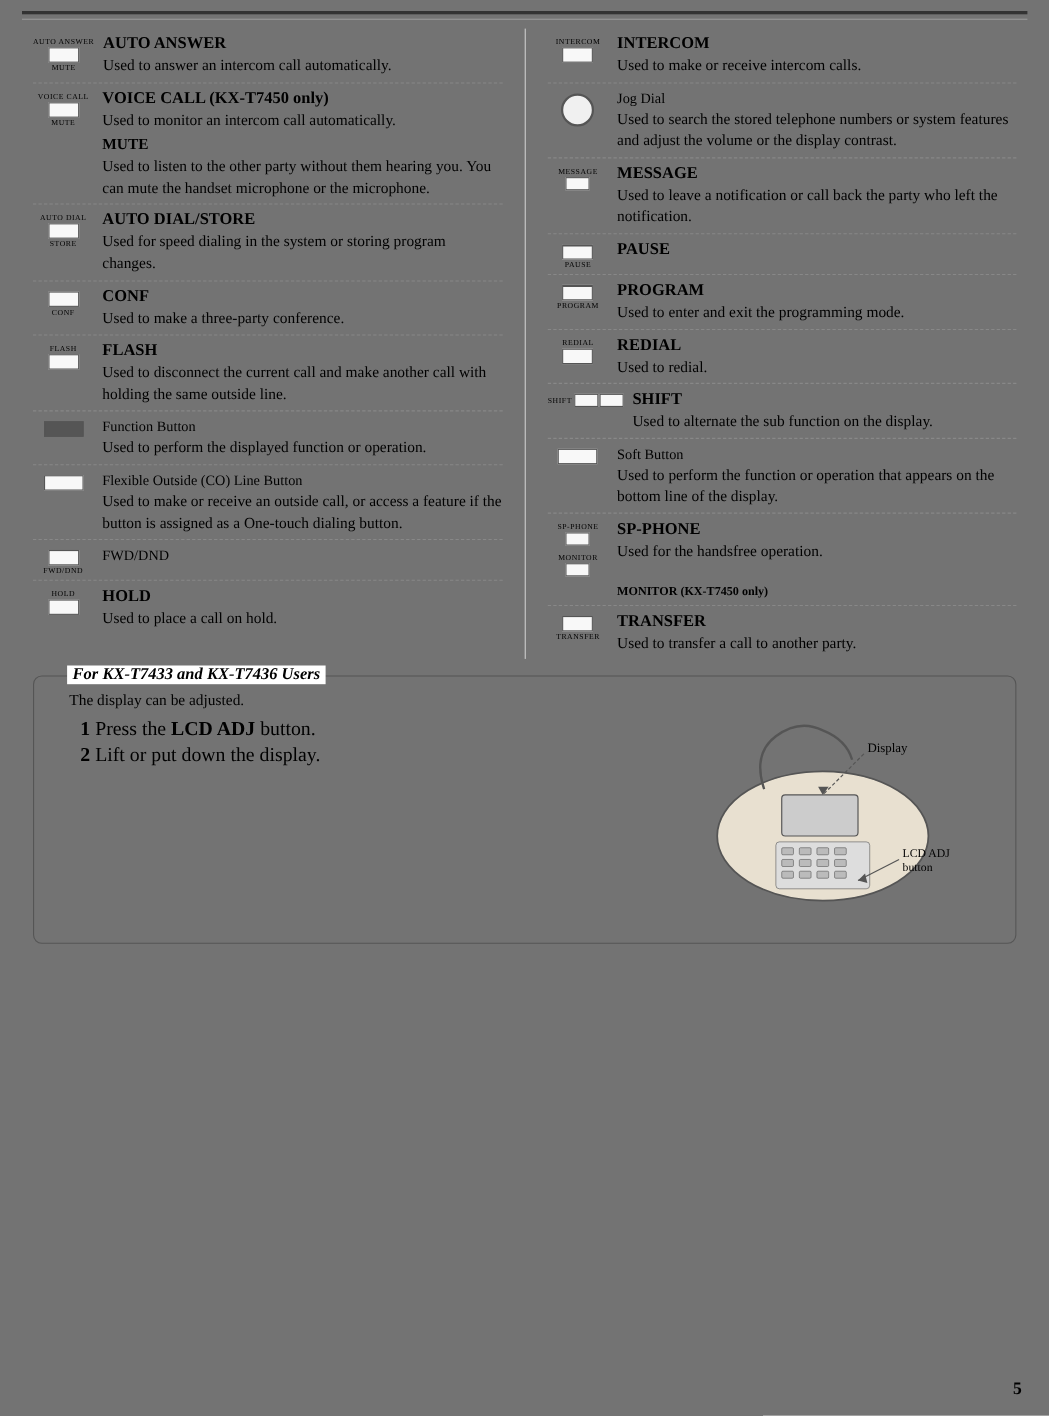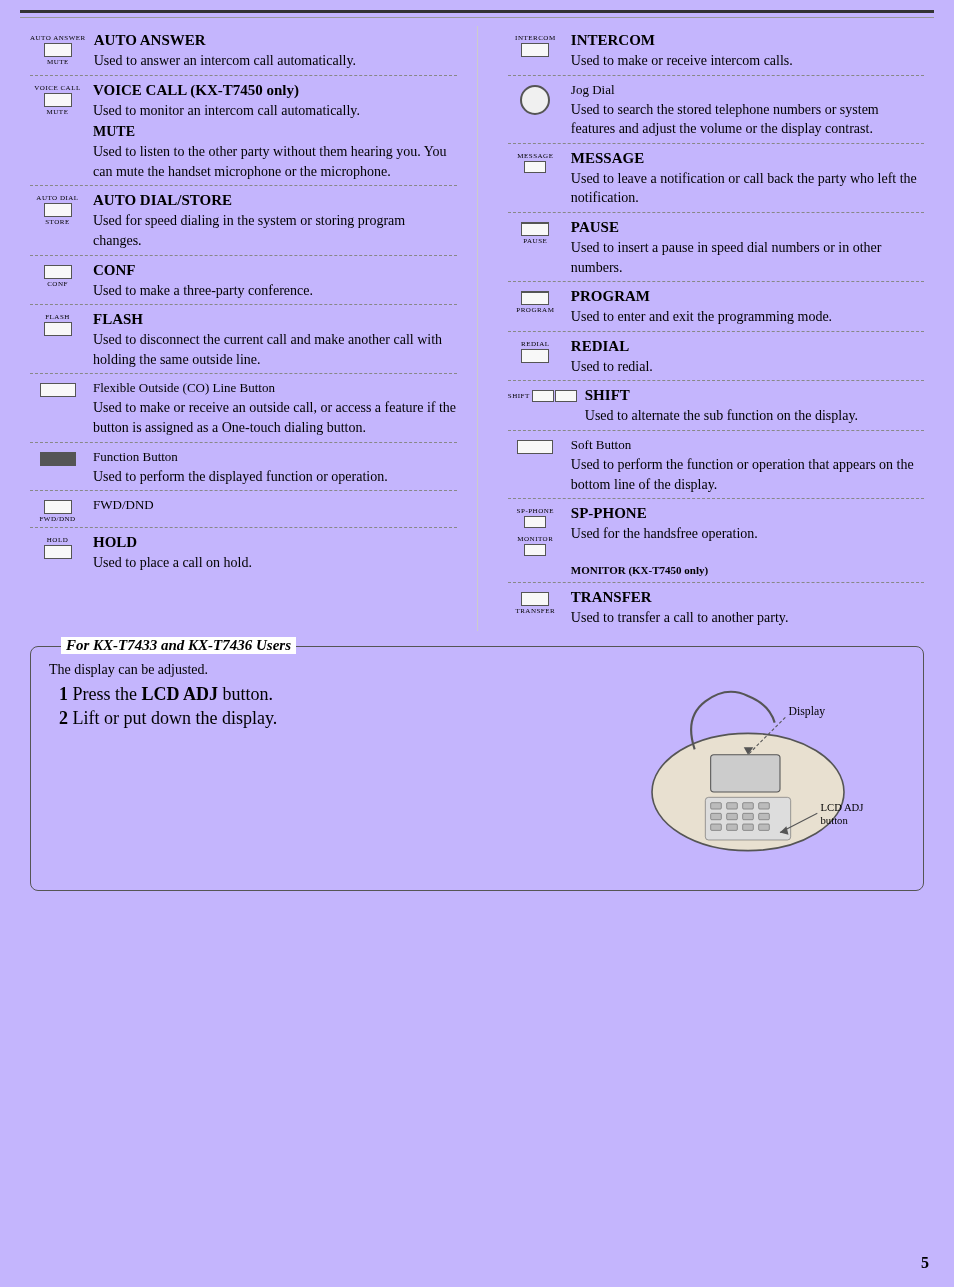--- a/index.html
+++ b/index.html
@@ -9,21 +9,21 @@
       background: #fff;
       font-family: 'Times New Roman', Times, serif;
       font-size: 13px;
       color: #000;
       position: relative;
     }
 
     .page-container {
       width: 954px;
       min-height: 1287px;
-      background: #c4b5fd;
+      background: #737373;
       padding: 10px 20px 20px 20px;
     }
 
     
     .top-border {
       height: 8px;
       border-top: 3px solid #333;
       border-bottom: 1px solid #999;
       margin-bottom: 8px;
     }
@@ -35,21 +35,21 @@
     }
 
     .left-column {
       width: 460px;
       padding-right: 20px;
     }
 
     .right-column {
       width: 460px;
       border-left: 1px solid #ccc;
-      padding-left: 30px;
+      padding-left: 20px;
     }
 
     
     .section {
       padding: 6px 0 4px 0;
       border-bottom: 1px dashed #888;
     }
 
     .section:last-child {
       border-bottom: none;
@@ -131,21 +131,21 @@
     .section-text {
       font-size: 14px;
       line-height: 1.4;
     }
 
     
     .bottom-box {
       border: 1px solid #555;
       border-radius: 8px;
       margin: 15px 10px 10px 10px;
-      padding: 10px 15px 10px 18px;
+      padding: 10px 15px 10px 32px;
       position: relative;
     }
 
     .bottom-box-title {
       position: absolute;
       top: -10px;
       left: 30px;
       background: #fff;
       padding: 0 5px;
       font-style: italic;
@@ -279,44 +279,44 @@
           <div class="section-content">
             <div class="section-title">FLASH</div>
             <div class="section-text">Used to disconnect the current call and make another call with holding the same outside line.</div>
           </div>
         </div>
       </div>
 
       <div class="section">
         <div class="section-row">
           <div class="icon-area">
+            <span class="icon-box-wide" style="background:#555;"></span>
+          </div>
+          <div class="section-content">
+            <div class="section-title-medium">Function Button</div>
+            <div class="section-text">Used to perform the displayed function or operation.</div>
+          </div>
+        </div>
+      </div>
+
+      <div class="section">
+        <div class="section-row">
+          <div class="icon-area">
             <span class="icon-box-wide"></span>
           </div>
           <div class="section-content">
             <div class="section-title-medium">Flexible Outside (CO) Line Button</div>
             <div class="section-text">Used to make or receive an outside call, or access a feature if the button is assigned as a One-touch dialing button.</div>
           </div>
         </div>
       </div>
 
       <div class="section">
         <div class="section-row">
           <div class="icon-area">
-            <span class="icon-box-wide" style="background:#555;"></span>
-          </div>
-          <div class="section-content">
-            <div class="section-title-medium">Function Button</div>
-            <div class="section-text">Used to perform the displayed function or operation.</div>
-          </div>
-        </div>
-      </div>
-
-      <div class="section">
-        <div class="section-row">
-          <div class="icon-area">
             <span class="icon-box"></span>
             <span class="icon-label">FWD/DND</span>
           </div>
           <div class="section-content">
             <div class="section-title-medium">FWD/DND</div>
           </div>
         </div>
       </div>
 
       <div class="section">
@@ -375,21 +375,20 @@
       </div>
 
       <div class="section">
         <div class="section-row">
           <div class="icon-area">
             <span class="icon-box" style="border-top:2px solid #555;"></span>
             <span class="icon-label">PAUSE</span>
           </div>
           <div class="section-content">
             <div class="section-title">PAUSE</div>
-            <div class="section-text">Used to insert a pause in speed dial numbers or in other numbers.</div>
           </div>
         </div>
       </div>
 
       <div class="section">
         <div class="section-row">
           <div class="icon-area">
             <span class="icon-box" style="border-top:2px solid #555;"></span>
             <span class="icon-label">PROGRAM</span>
           </div>

